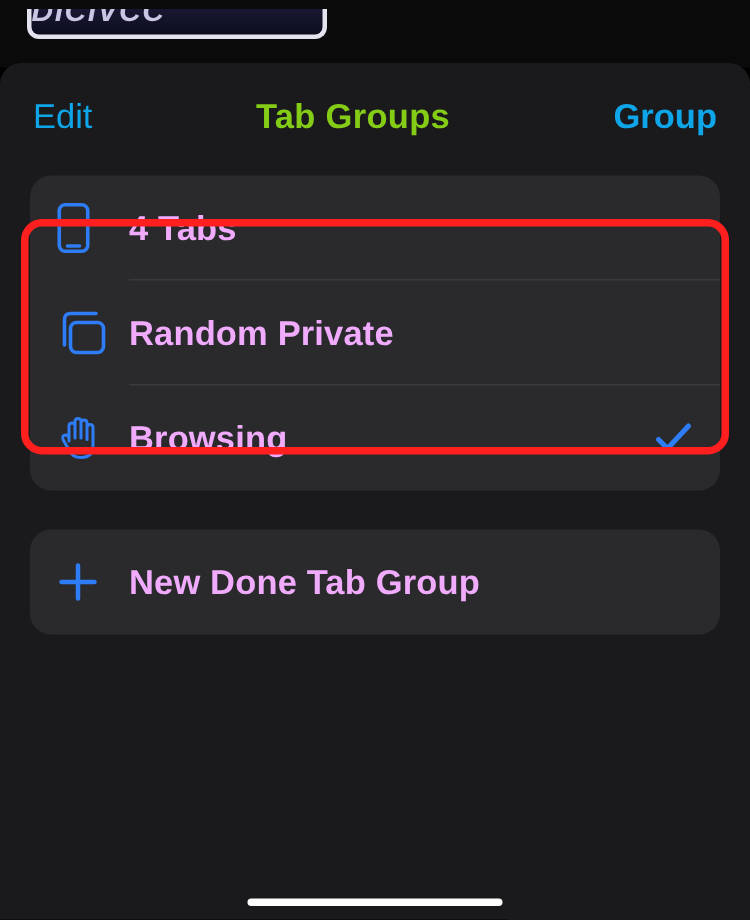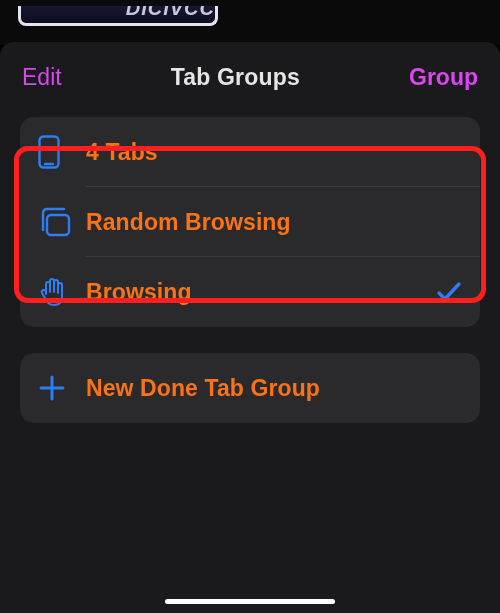--- a/index.html
+++ b/index.html
@@ -21,21 +21,21 @@
     .torn-card {
       margin: 6px 0 0 18px;
       width: 200px;
       height: 20px;
       border: 3px solid #e4e4f0;
       border-top: none;
       border-radius: 0 0 8px 8px;
       background: linear-gradient(180deg, #171734 0%, #0d0d1e 100%);
       display: flex;
       align-items: center;
-      justify-content: flex-end;
+      justify-content: flex-start;
       overflow: hidden;
     }
     .torn-card-text {
       color: #c9c6e3;
       font-weight: 900;
       font-style: italic;
       letter-spacing: 1px;
       font-size: 20px;
       font-family: "Arial Black", sans-serif;
       transform: translateY(-6px);
@@ -48,28 +48,28 @@
       padding-top: 4px;
     }
     .sheet-header {
       display: flex;
       align-items: center;
       justify-content: space-between;
       padding: 18px 22px 26px 22px;
     }
     .sheet-header .left, .sheet-header .right {
       font-size: 23px;
-      color: #d946ef;
+      color: #0ea5e9;
       font-weight: 400;
     }
     .sheet-header .right { font-weight: 600; }
     .sheet-header .title {
       font-size: 23px;
       font-weight: 700;
-      color: #e5e5e5;
+      color: #84cc16;
       letter-spacing: 0.2px;
     }
     .group-block {
       margin: 0 20px 26px 20px;
       background: #2a2a2c;
       border-radius: 14px;
       overflow: visible;
       position: relative;
     }
     .row {
@@ -80,21 +80,21 @@
       position: relative;
     }
     .row .icon-slot {
       width: 48px;
       display: flex;
       align-items: center;
       justify-content: flex-start;
     }
     .row .label {
       font-size: 23px;
-      color: #f97316;
+      color: #f0abfc;
       font-weight: 600;
       letter-spacing: 0.1px;
       flex: 1;
     }
     .row .trailing {
       width: 36px;
       display: flex;
       align-items: center;
       justify-content: flex-end;
     }
@@ -158,21 +158,21 @@
       <div class="sep"></div>
     </div>
 
     <div class="row">
       <span class="icon-slot">
         <svg width="34" height="32" viewBox="0 0 34 32">
           <rect x="9" y="9" width="22" height="20" rx="4" fill="none" stroke="#2e7cf6" stroke-width="2.4"></rect>
           <path d="M5 24 L5 7 Q5 3 9 3 L26 3" fill="none" stroke="#2e7cf6" stroke-width="2.4" stroke-linecap="round"></path>
         </svg>
       </span>
-      <span class="label">Random Browsing</span>
+      <span class="label">Random Private</span>
       <span class="trailing"></span>
       <div class="sep"></div>
     </div>
 
     <div class="row">
       <span class="icon-slot">
         <svg width="30" height="34" viewBox="0 0 30 34">
           <path d="M8 19 L8 9 Q8 7 10 7 Q12 7 12 9 L12 17 M12 17 L12 6 Q12 4 14 4 Q16 4 16 6 L16 17 M16 17 L16 7 Q16 5 18 5 Q20 5 20 7 L20 18 M20 18 L20 10 Q20 8 22 8 Q24 8 24 10 L24 22 Q24 30 16 30 Q10 30 8 25 L4 18 Q3 15 6 15 Q7 15 8 17 L8 19" fill="none" stroke="#2e7cf6" stroke-width="2" stroke-linejoin="round" stroke-linecap="round"></path>
         </svg>
       </span>

